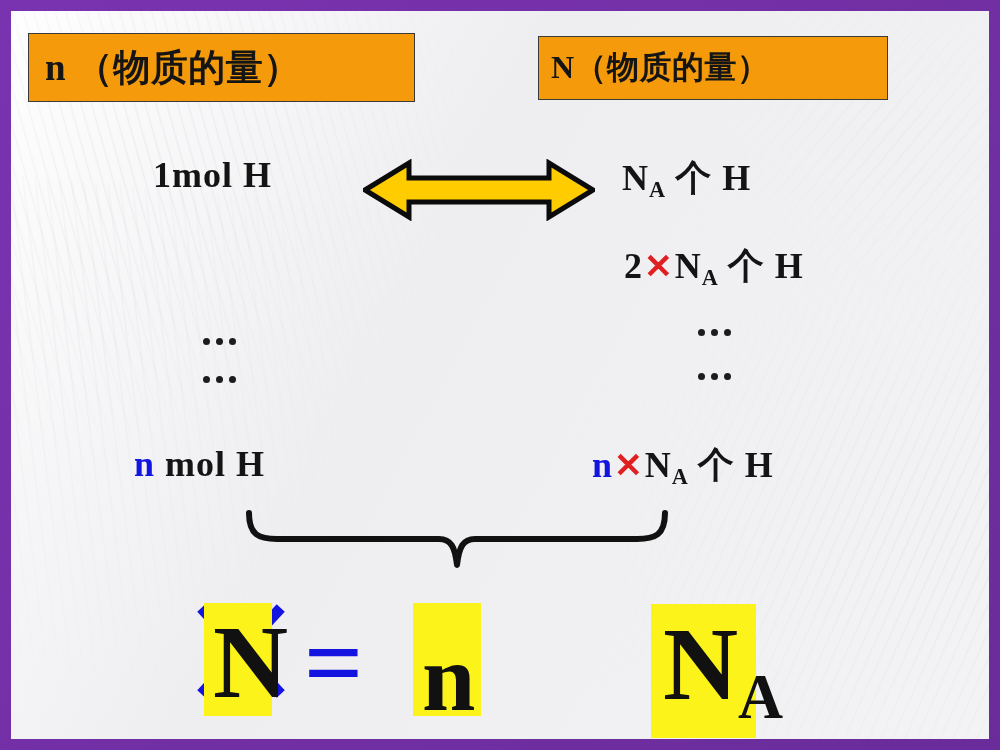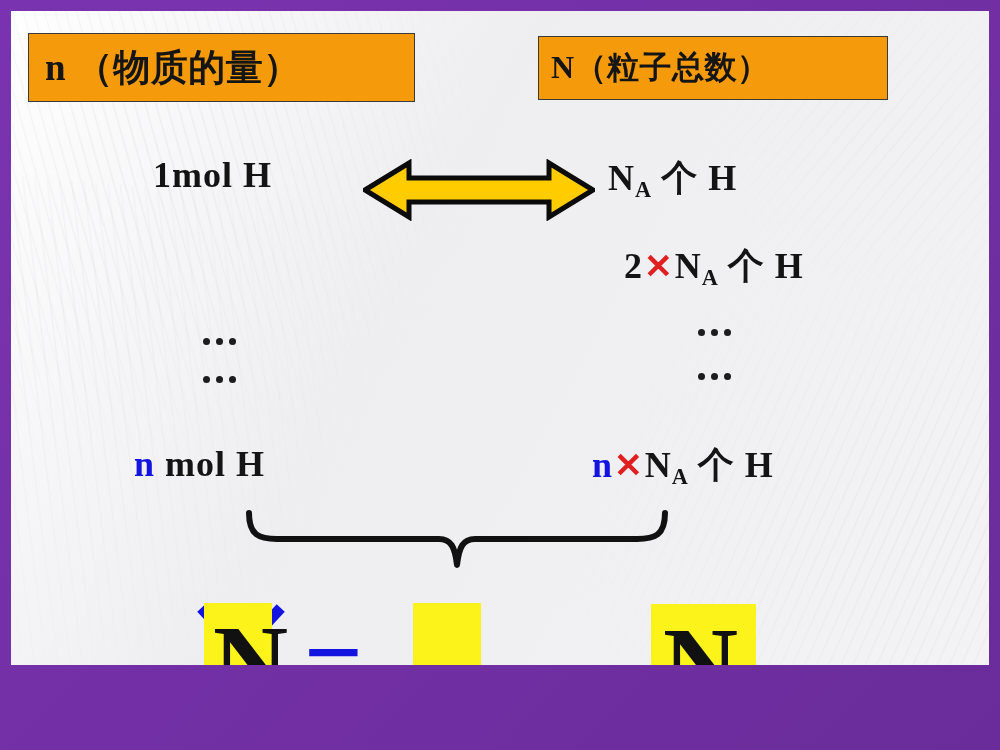--- a/index.html
+++ b/index.html
@@ -22,21 +22,21 @@
     left: 0; top: 0;
     width: 1000px; height: 750px;
     background: #7130A3;
     background-image: linear-gradient(135deg, #7A33B0 0%, #6A2C9A 100%);
   }
   #canvas {
     position: absolute;
     left: 11px;
     top: 11px;
     width: 978px;
-    height: 654px;
+    height: 728px;
     background: #F0F0F2;
     background-image:
       linear-gradient(118deg, rgba(255,255,255,0.95) 0%, rgba(238,238,241,0.9) 40%, rgba(243,243,245,1) 100%);
     overflow: hidden;
   }
   
   .texture {
     position: absolute;
     pointer-events: none;
     opacity: 0.55;
@@ -143,21 +143,21 @@
     letter-spacing: 0;
   }
   .times-red {
     color: #E02020;
     font-size: 0.95em;
     font-weight: bold;
     padding: 0 1px;
   }
 
   #row1-left  { left: 142px; top: 143px; }
-  #row1-right { left: 597px; top: 143px; }
+  #row1-right { left: 611px; top: 143px; }
   #row2-left  { left: 134px; top: 233px; }
   #row2-right { left: 613px; top: 231px; }
   #row4-left  { left: 123px; top: 432px; }
   #row4-right { left: 581px; top: 430px; }
 
   
   .dots {
     position: absolute;
     display: flex;
     gap: 6px;
@@ -233,21 +233,21 @@
     <div class="texture tex-left"></div>
     <div class="texture tex-left2"></div>
     <div class="texture tex-topright"></div>
     <div class="texture tex-right"></div>
 
     <div class="title-box" id="title-left">
       <span>n （物质的量）</span>
     </div>
 
     <div class="title-box" id="title-right">
-      <span>N（粒子总数）</span>
+      <span>N（物质的量）</span>
     </div>
 
     <div class="row-text" id="row1-left">
       <span>1mol H</span>
     </div>
     <div class="row-text" id="row1-right">
       <span>N</span><span class="sub">A</span><span> 个 H</span>
     </div>
 
     <div id="double-arrow">

